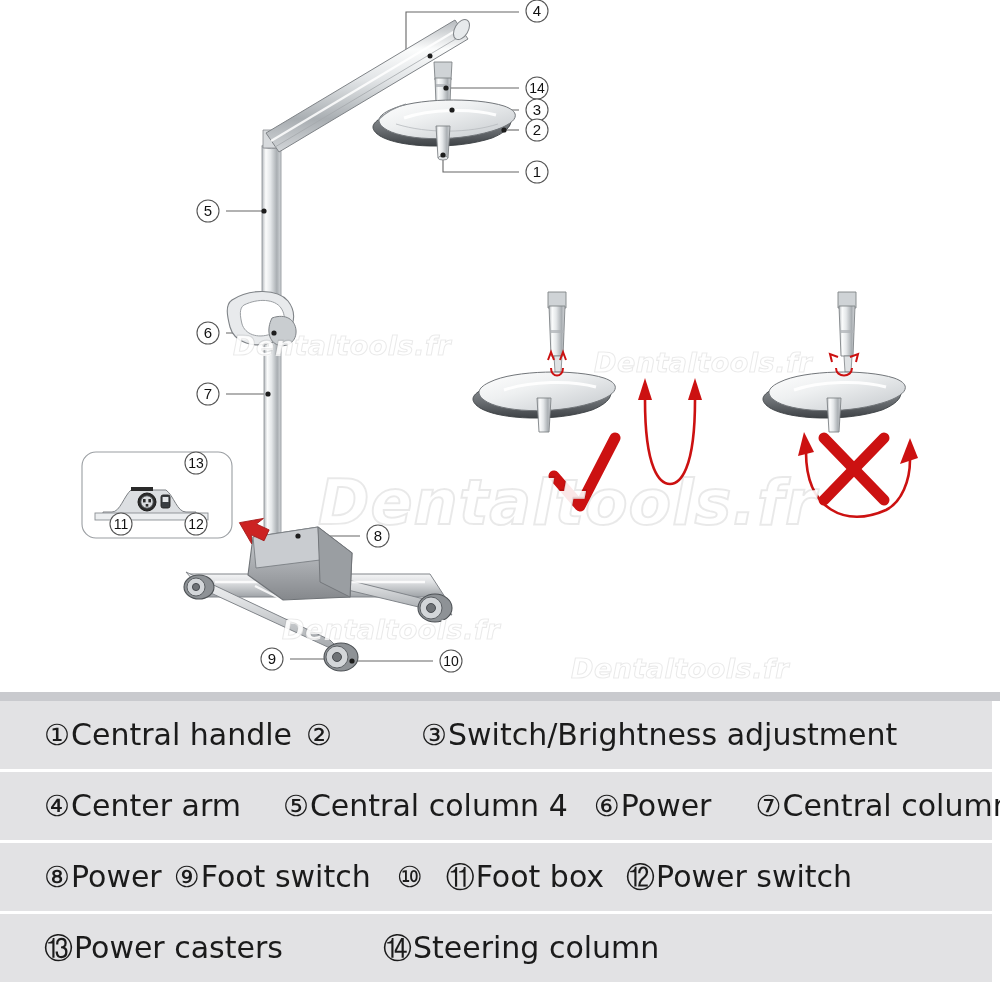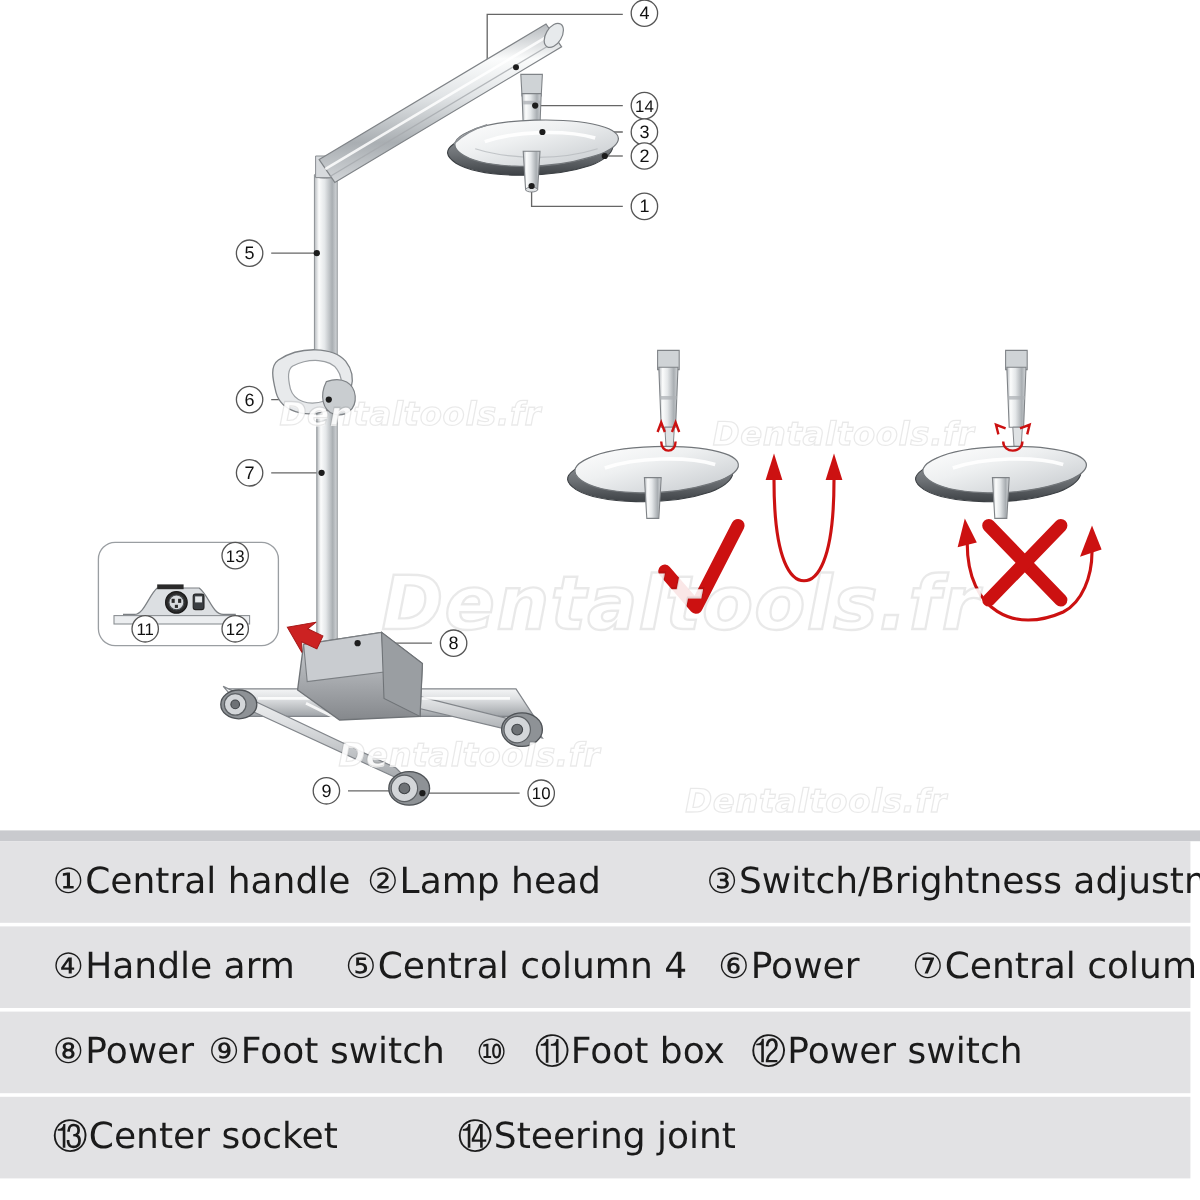--- a/index.html
+++ b/index.html
@@ -388,32 +388,31 @@
   <div id="legend">
     <div id="legend-topbar"></div>
 
     <div class="legend-row r0">
       <span class="legend-item">
         <span class="legend-num">①</span>
           <span class="legend-label">Central handle</span>
       </span>
       <span class="legend-item" style="margin-left:14px;">
         <span class="legend-num">②</span>
-          <span class="legend-label">Lamp head</span>
       </span>
       <span class="legend-item" style="margin-left:88px;">
         <span class="legend-num">③</span>
           <span class="legend-label">Switch/Brightness adjustment</span>
       </span>
     </div>
 
     <div class="legend-row r1">
       <span class="legend-item">
         <span class="legend-num">④</span>
-          <span class="legend-label">Handle arm</span>
+          <span class="legend-label">Center arm</span>
       </span>
       <span class="legend-item" style="margin-left:42px;">
         <span class="legend-num">⑤</span>
           <span class="legend-label"> Central column 4</span>
       </span>
       <span class="legend-item" style="margin-left:26px;">
         <span class="legend-num">⑥</span>
           <span class="legend-label">Power</span>
       </span>
       <span class="legend-item" style="margin-left:44px;">
@@ -440,22 +439,22 @@
       </span>
       <span class="legend-item" style="margin-left:22px;">
         <span class="legend-num">⑫</span>
           <span class="legend-label">Power switch</span>
       </span>
     </div>
 
     <div class="legend-row r3">
       <span class="legend-item">
         <span class="legend-num">⑬</span>
-          <span class="legend-label">Center socket</span>
+          <span class="legend-label">Power casters</span>
       </span>
       <span class="legend-item" style="margin-left:100px;">
         <span class="legend-num">⑭</span>
-          <span class="legend-label">Steering joint</span>
+          <span class="legend-label">Steering column</span>
       </span>
     </div>
   </div>
 
 </div>
 
 </body></html>

